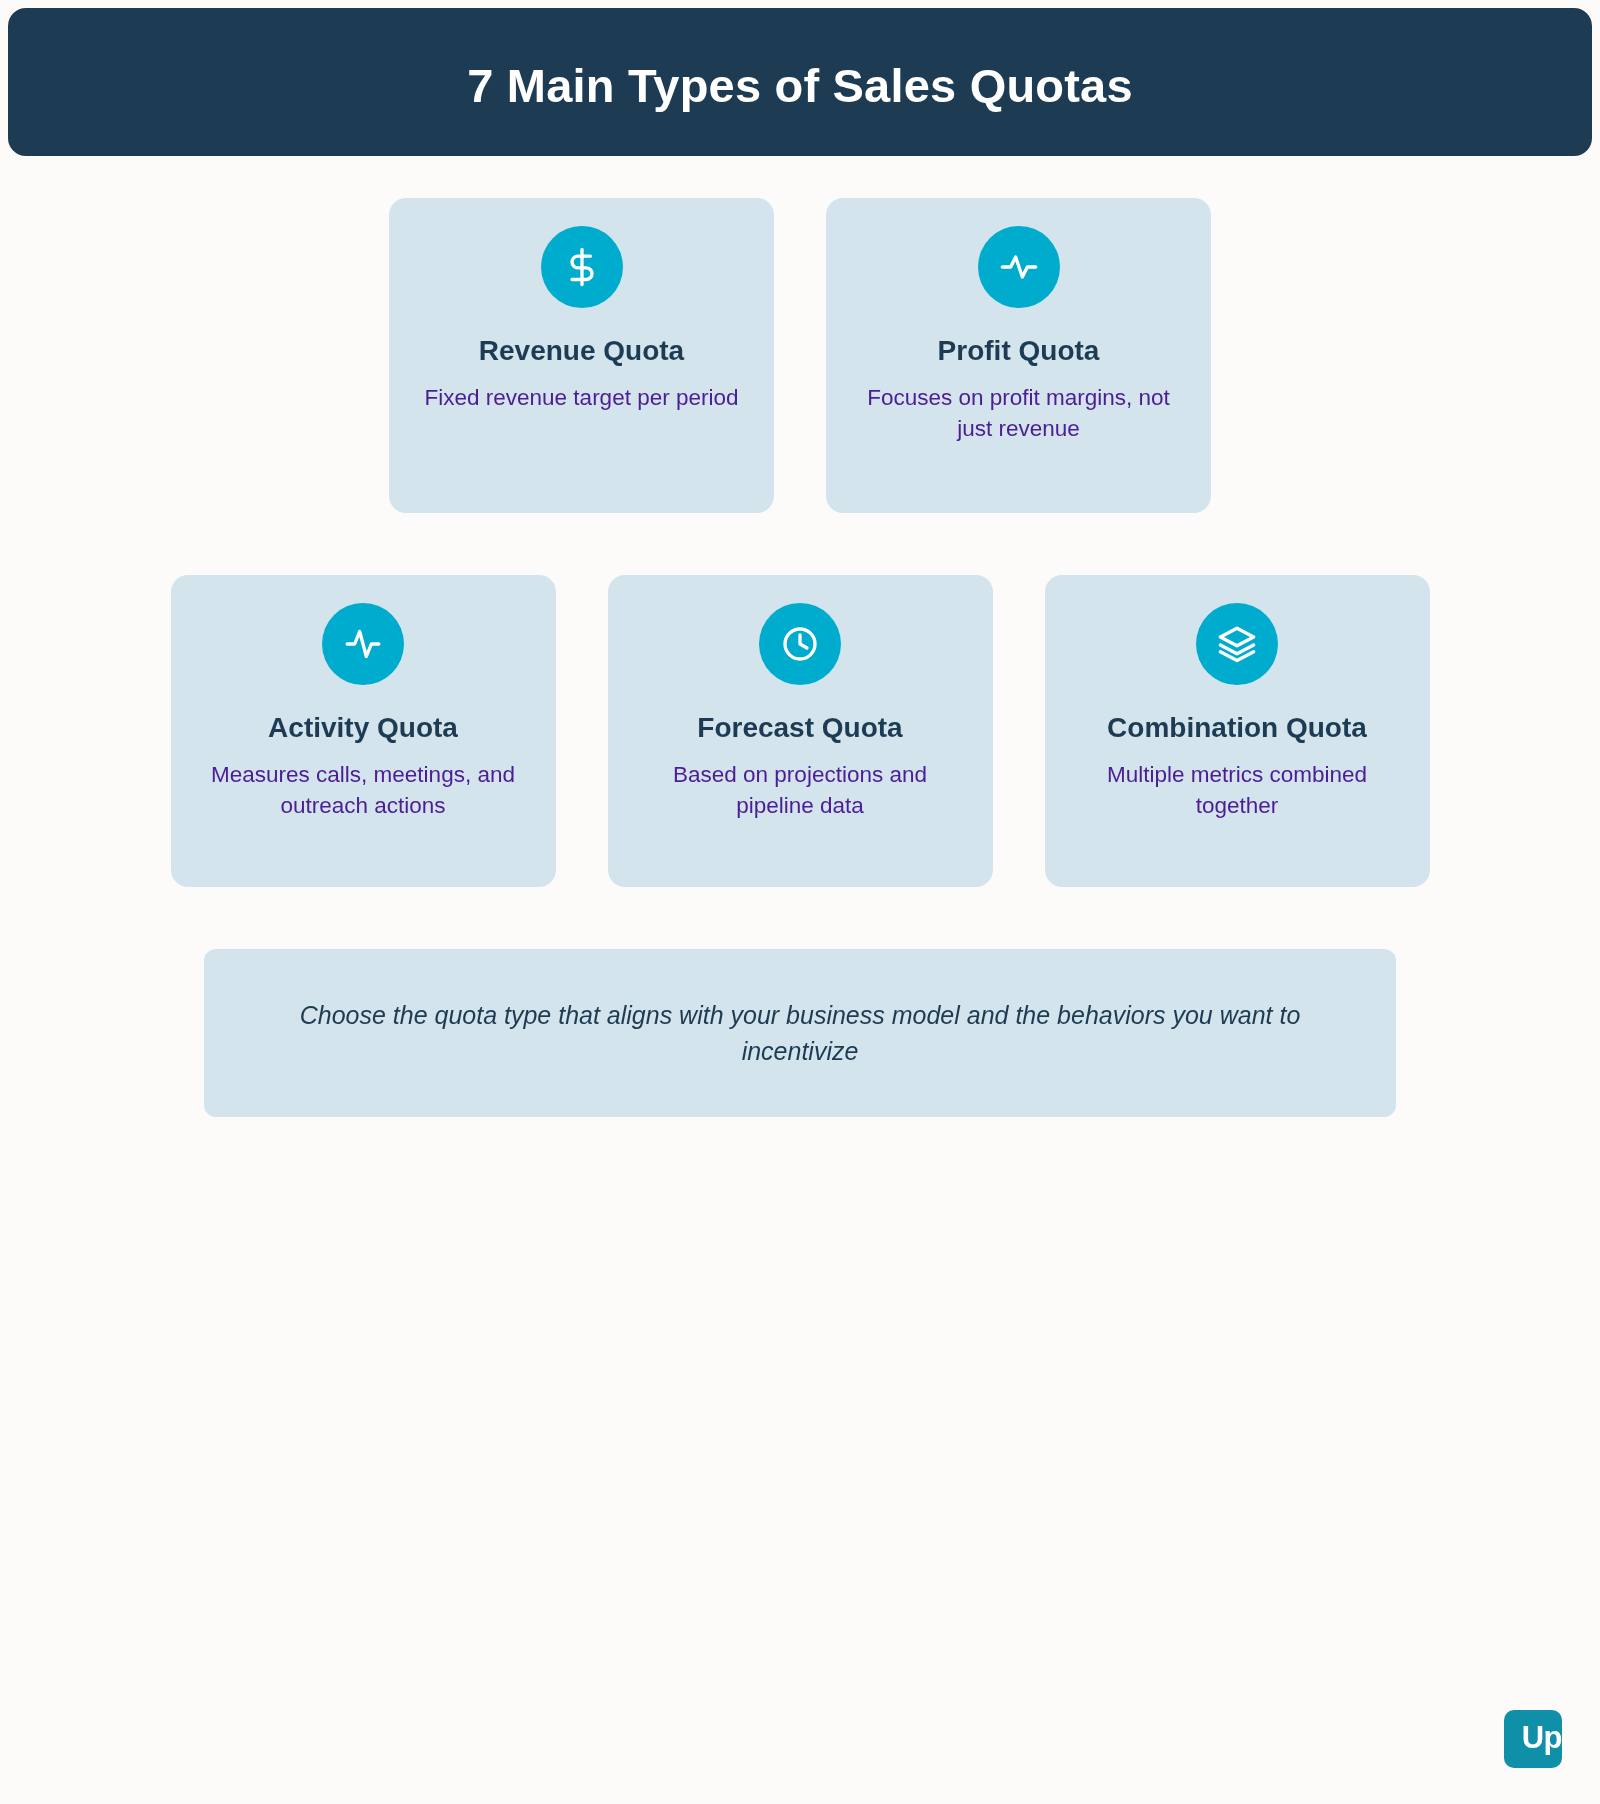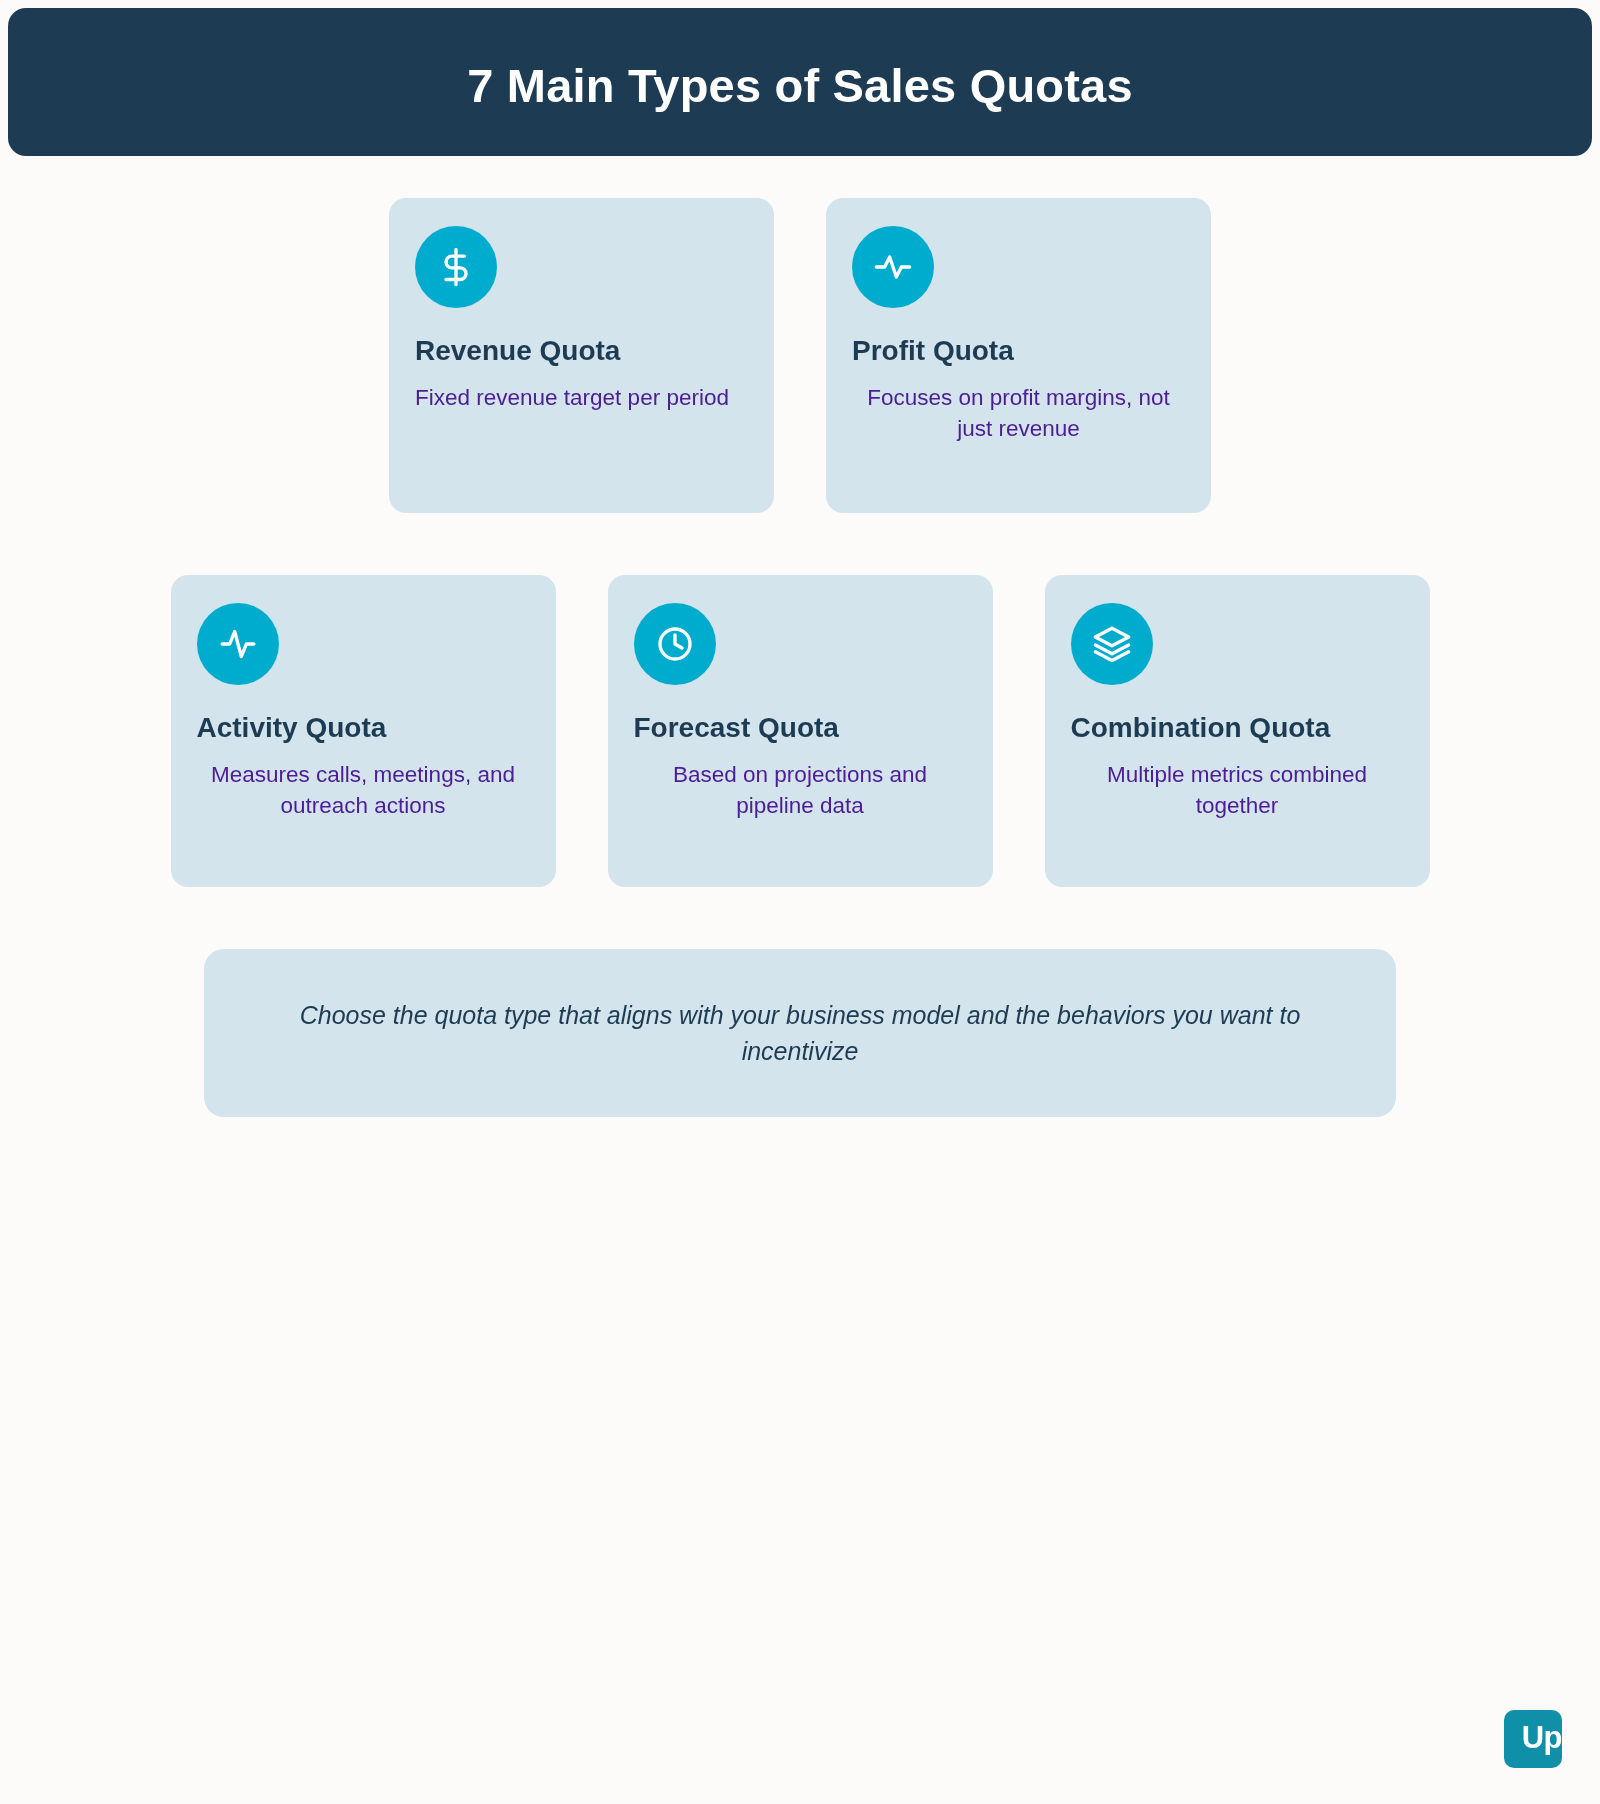--- a/index.html
+++ b/index.html
@@ -52,21 +52,21 @@
     margin-bottom: 0;
   }
 
   .quota-card {
     width: 385px;
     background: #d3e4ed;
     border-radius: 17px;
     padding: 28px 26px 30px 26px;
     display: flex;
     flex-direction: column;
-    align-items: flex-start;
+    align-items: center;
   }
   .quota-card.tall-1 { min-height: 315px; }
   .quota-card.tall-2 { min-height: 312px; }
   .quota-card.tall-3 { min-height: 312px; }
 
   .icon-circle {
     width: 82px;
     height: 82px;
     border-radius: 50%;
     background: #00acce;
@@ -99,21 +99,21 @@
 
   
   .callout-wrap {
     display: flex;
     justify-content: center;
     margin-top: 60px;
   }
   .callout {
     width: 1192px;
     background: #d3e4ed;
-    border-radius: 20px;
+    border-radius: 12px;
     padding: 44px 70px;
     min-height: 168px;
     display: flex;
     align-items: center;
     justify-content: center;
   }
   .callout-text {
     font-size: 25px;
     font-style: italic;
     color: #1d3b52;

